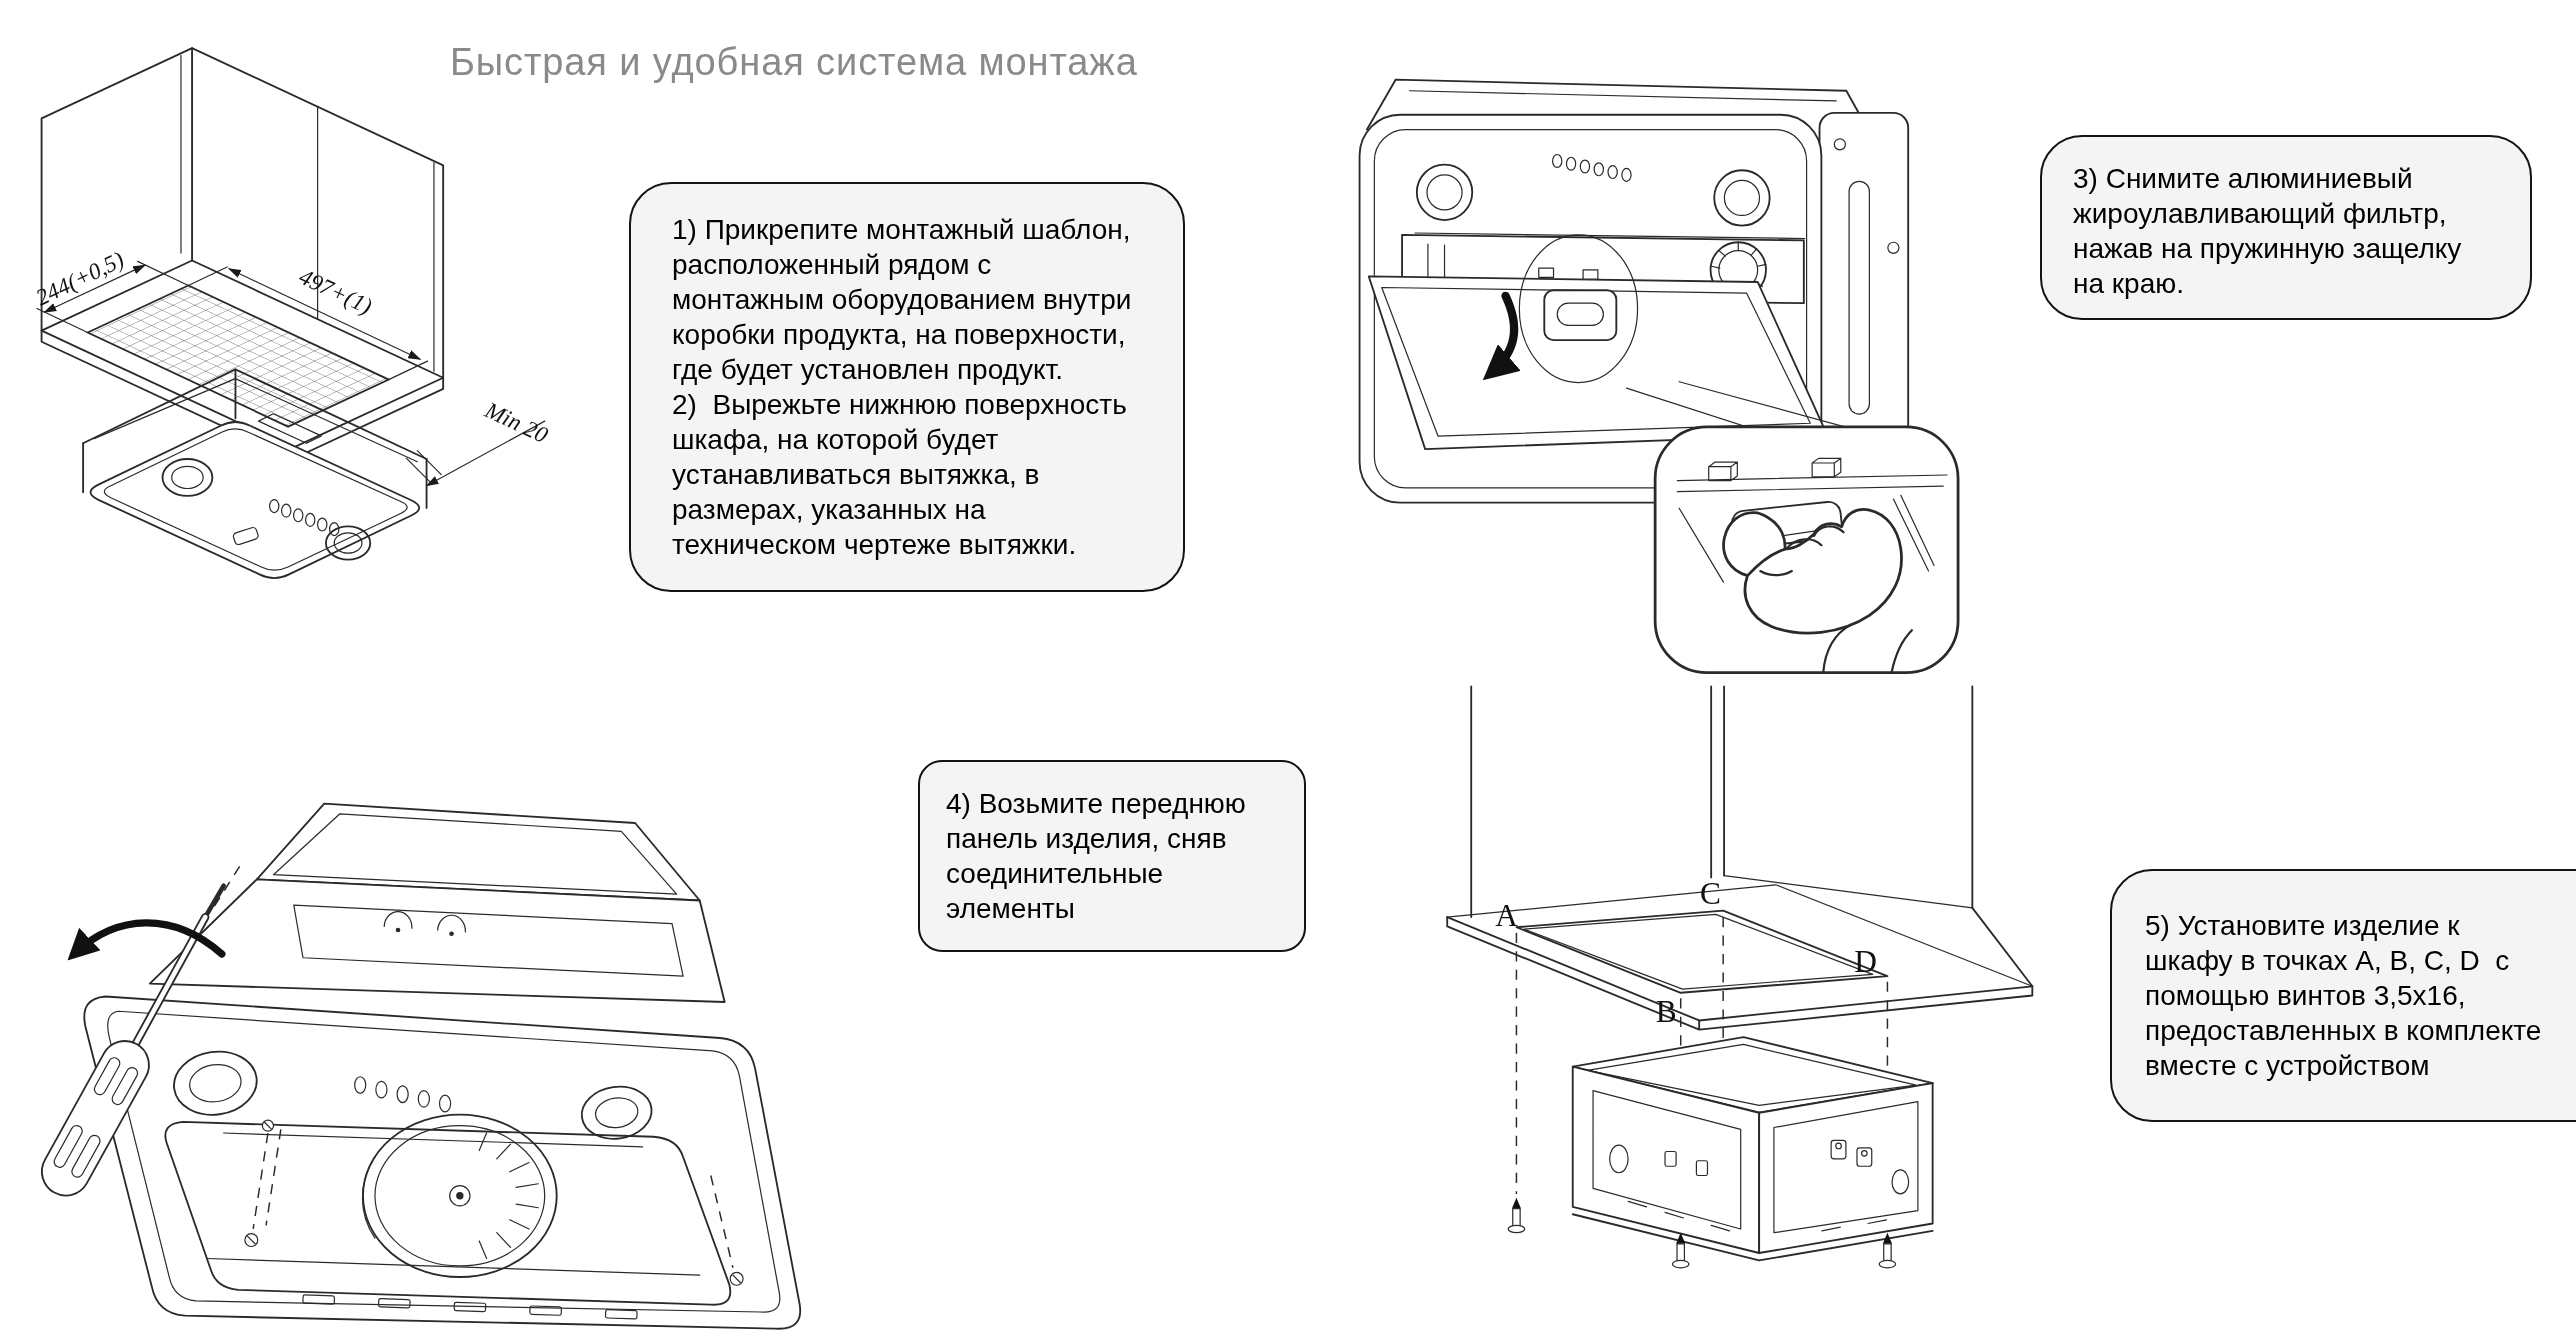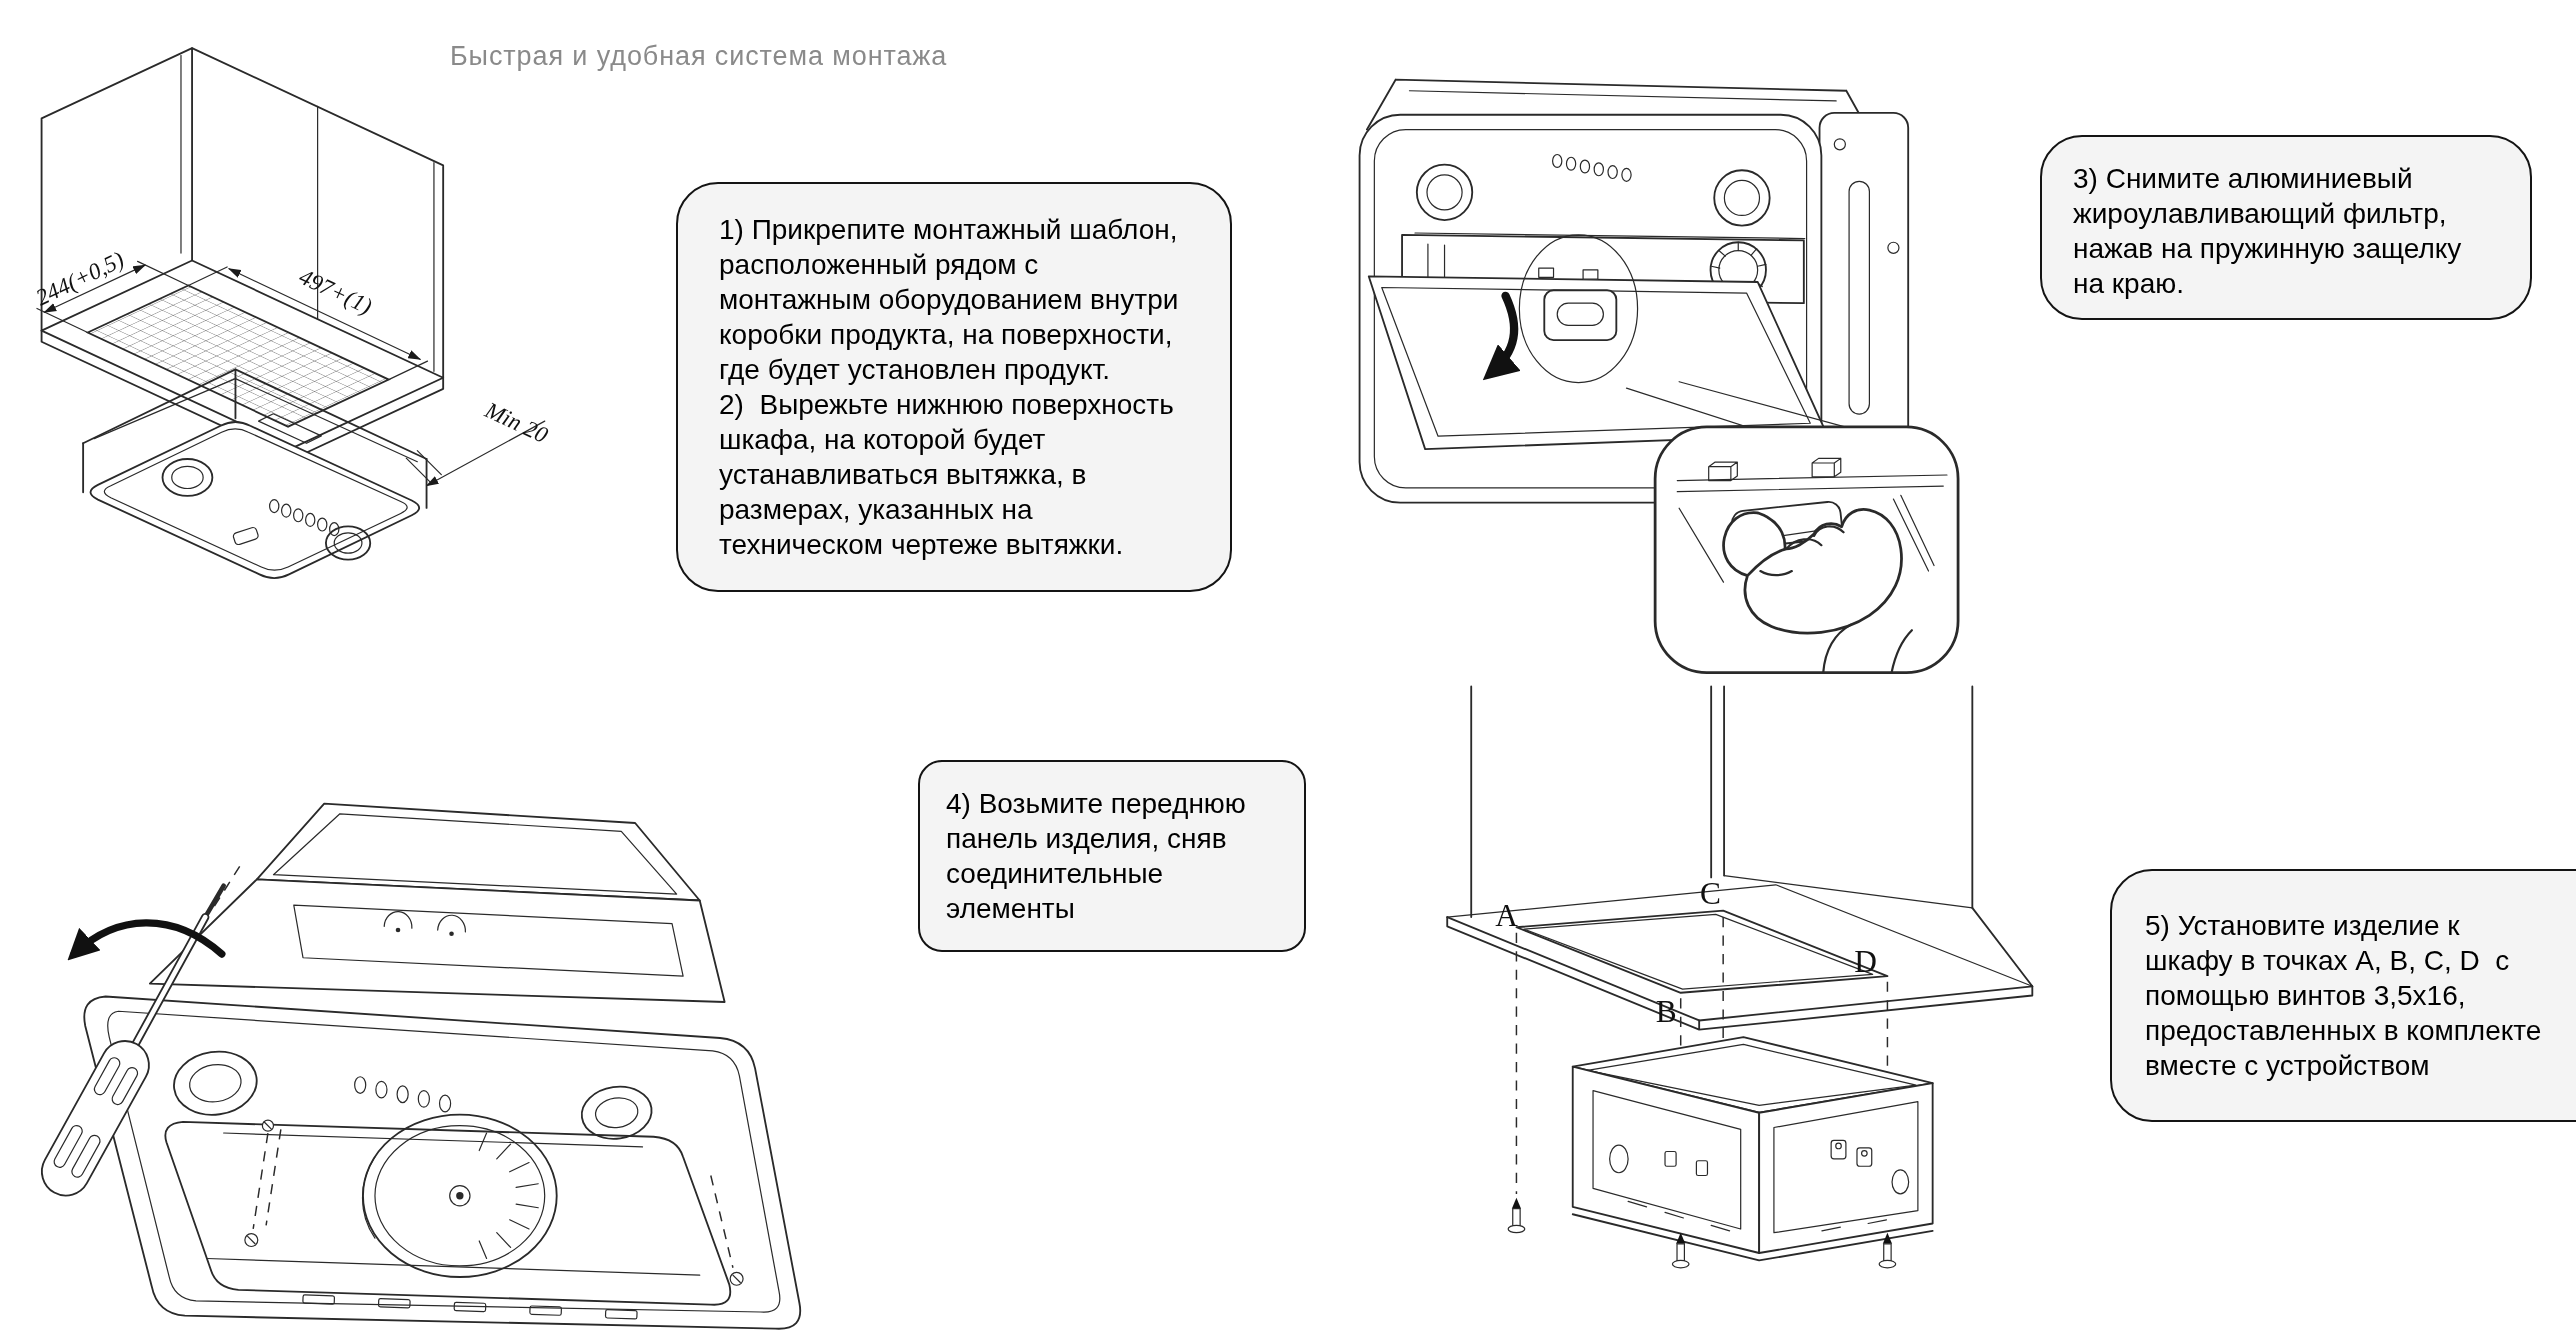--- a/index.html
+++ b/index.html
@@ -1,23 +1,23 @@
 <!DOCTYPE html>
 <html style="font-size:14.8px"><head>
 <meta charset="utf-8">
 <style>
   html,body{margin:0;padding:0;background:#ffffff;}
   .canvas{position:relative;width:2576px;height:1337px;background:#ffffff;overflow:hidden;
           font-family:"Liberation Sans", sans-serif;}
-  .title{position:absolute;left:450px;top:41px;margin:0;font-size:27px;font-weight:400;
+  .title{position:absolute;left:450px;top:41px;margin:0;font-size:38px;font-weight:400;
          color:#8a8a8a;letter-spacing:0.9px;white-space:nowrap;}
   .callout{position:absolute;box-sizing:border-box;background:#f4f4f4;border:2.8px solid #141414;
            border-radius:42px;color:#000;font-size:28px;line-height:35px;white-space:pre-wrap;margin-left:48px;}
   .callout b{font-weight:normal;}
-  #callout-1{left:628px;top:182px;width:556px;height:410px;padding:28px 28px 28px 41px;}
+  #callout-1{left:581px;top:182px;width:556px;height:410px;padding:28px 28px 28px 41px;}
   #callout-3{left:1992px;top:135px;width:492px;height:185px;padding:24px 22px 22px 31px;}
   #callout-4{left:870px;top:760px;width:388px;height:192px;padding:24px 20.3px 20.3px 26px;border-radius:24px;}
   #callout-5{left:2062px;top:869px;width:533px;height:253px;padding:37px 22px 22px 33px;}
   .fig{position:absolute;}
   .ln{stroke:#2a2a2a;stroke-width:2;fill:none;stroke-linecap:round;stroke-linejoin:round;}
   .thin{stroke:#2a2a2a;stroke-width:1.3;fill:none;stroke-linecap:round;stroke-linejoin:round;}
   .wfill{fill:#ffffff;}
   .dashln{stroke:#2a2a2a;stroke-width:1.6;fill:none;stroke-dasharray:11 9;}
   .dim{font-family:"Liberation Serif", serif;font-style:italic;font-size:25px;fill:#111;}
   .pt{font-family:"Liberation Serif", serif;font-size:34px;fill:#111;}

